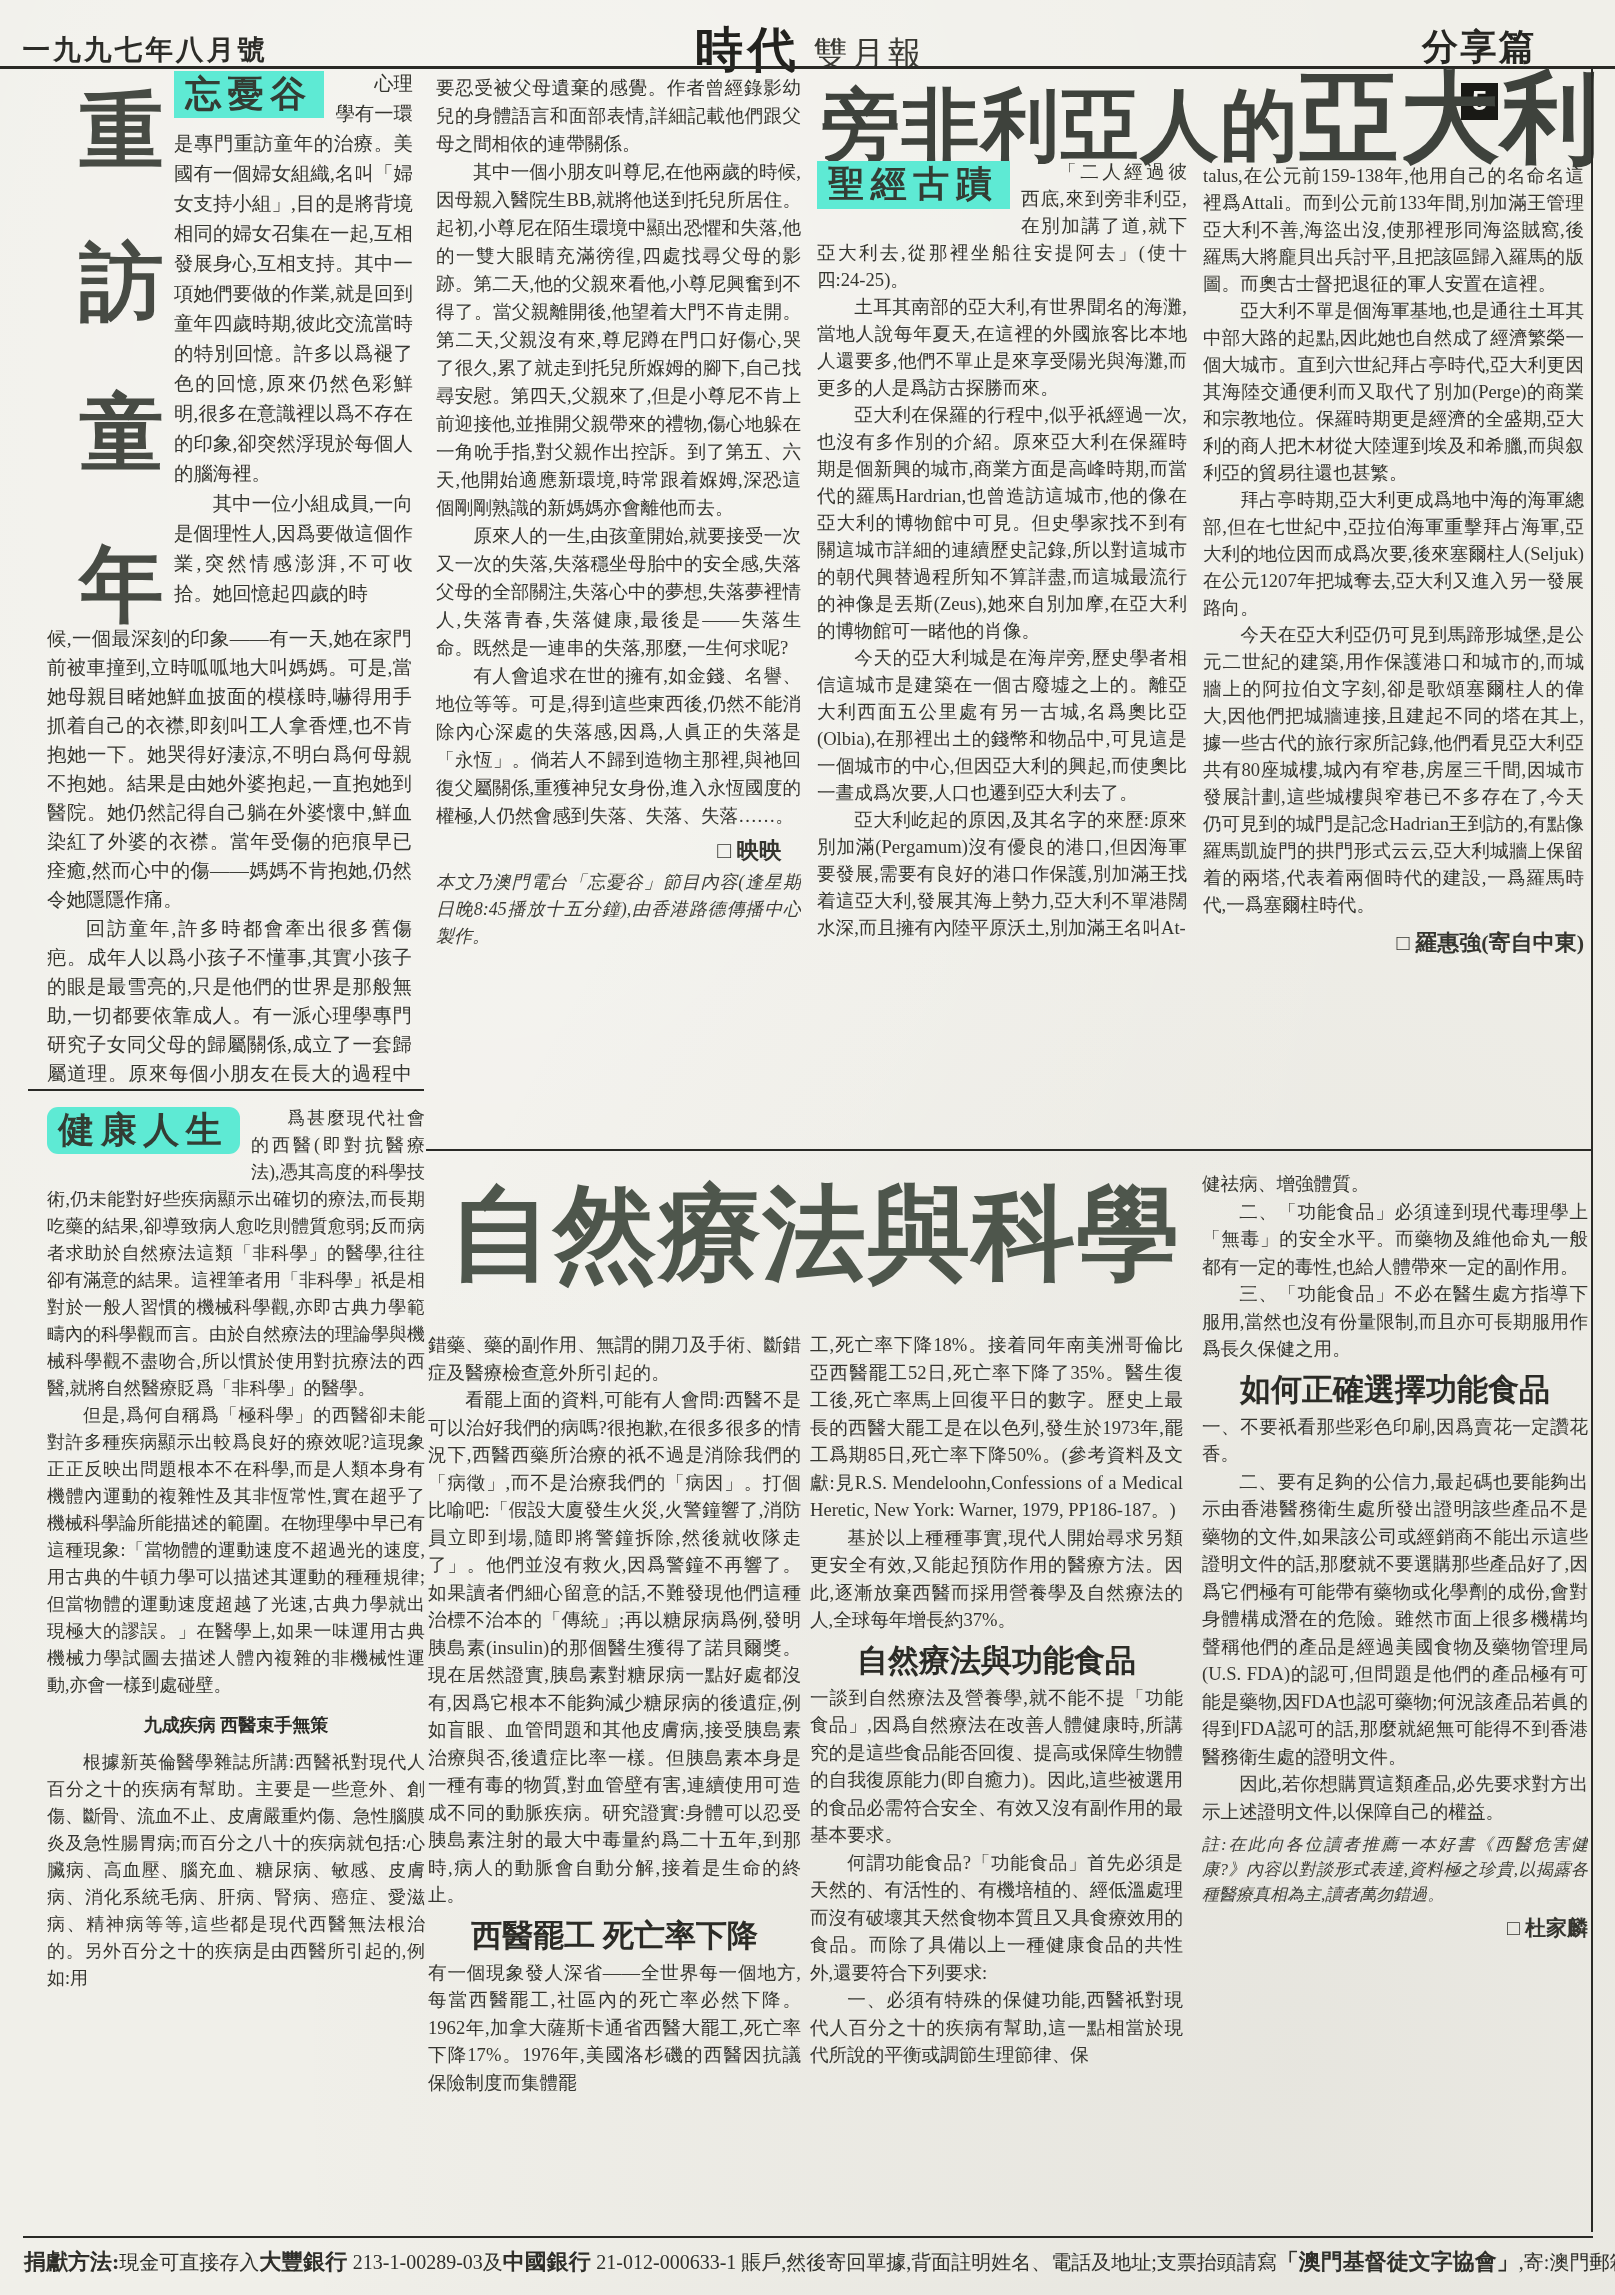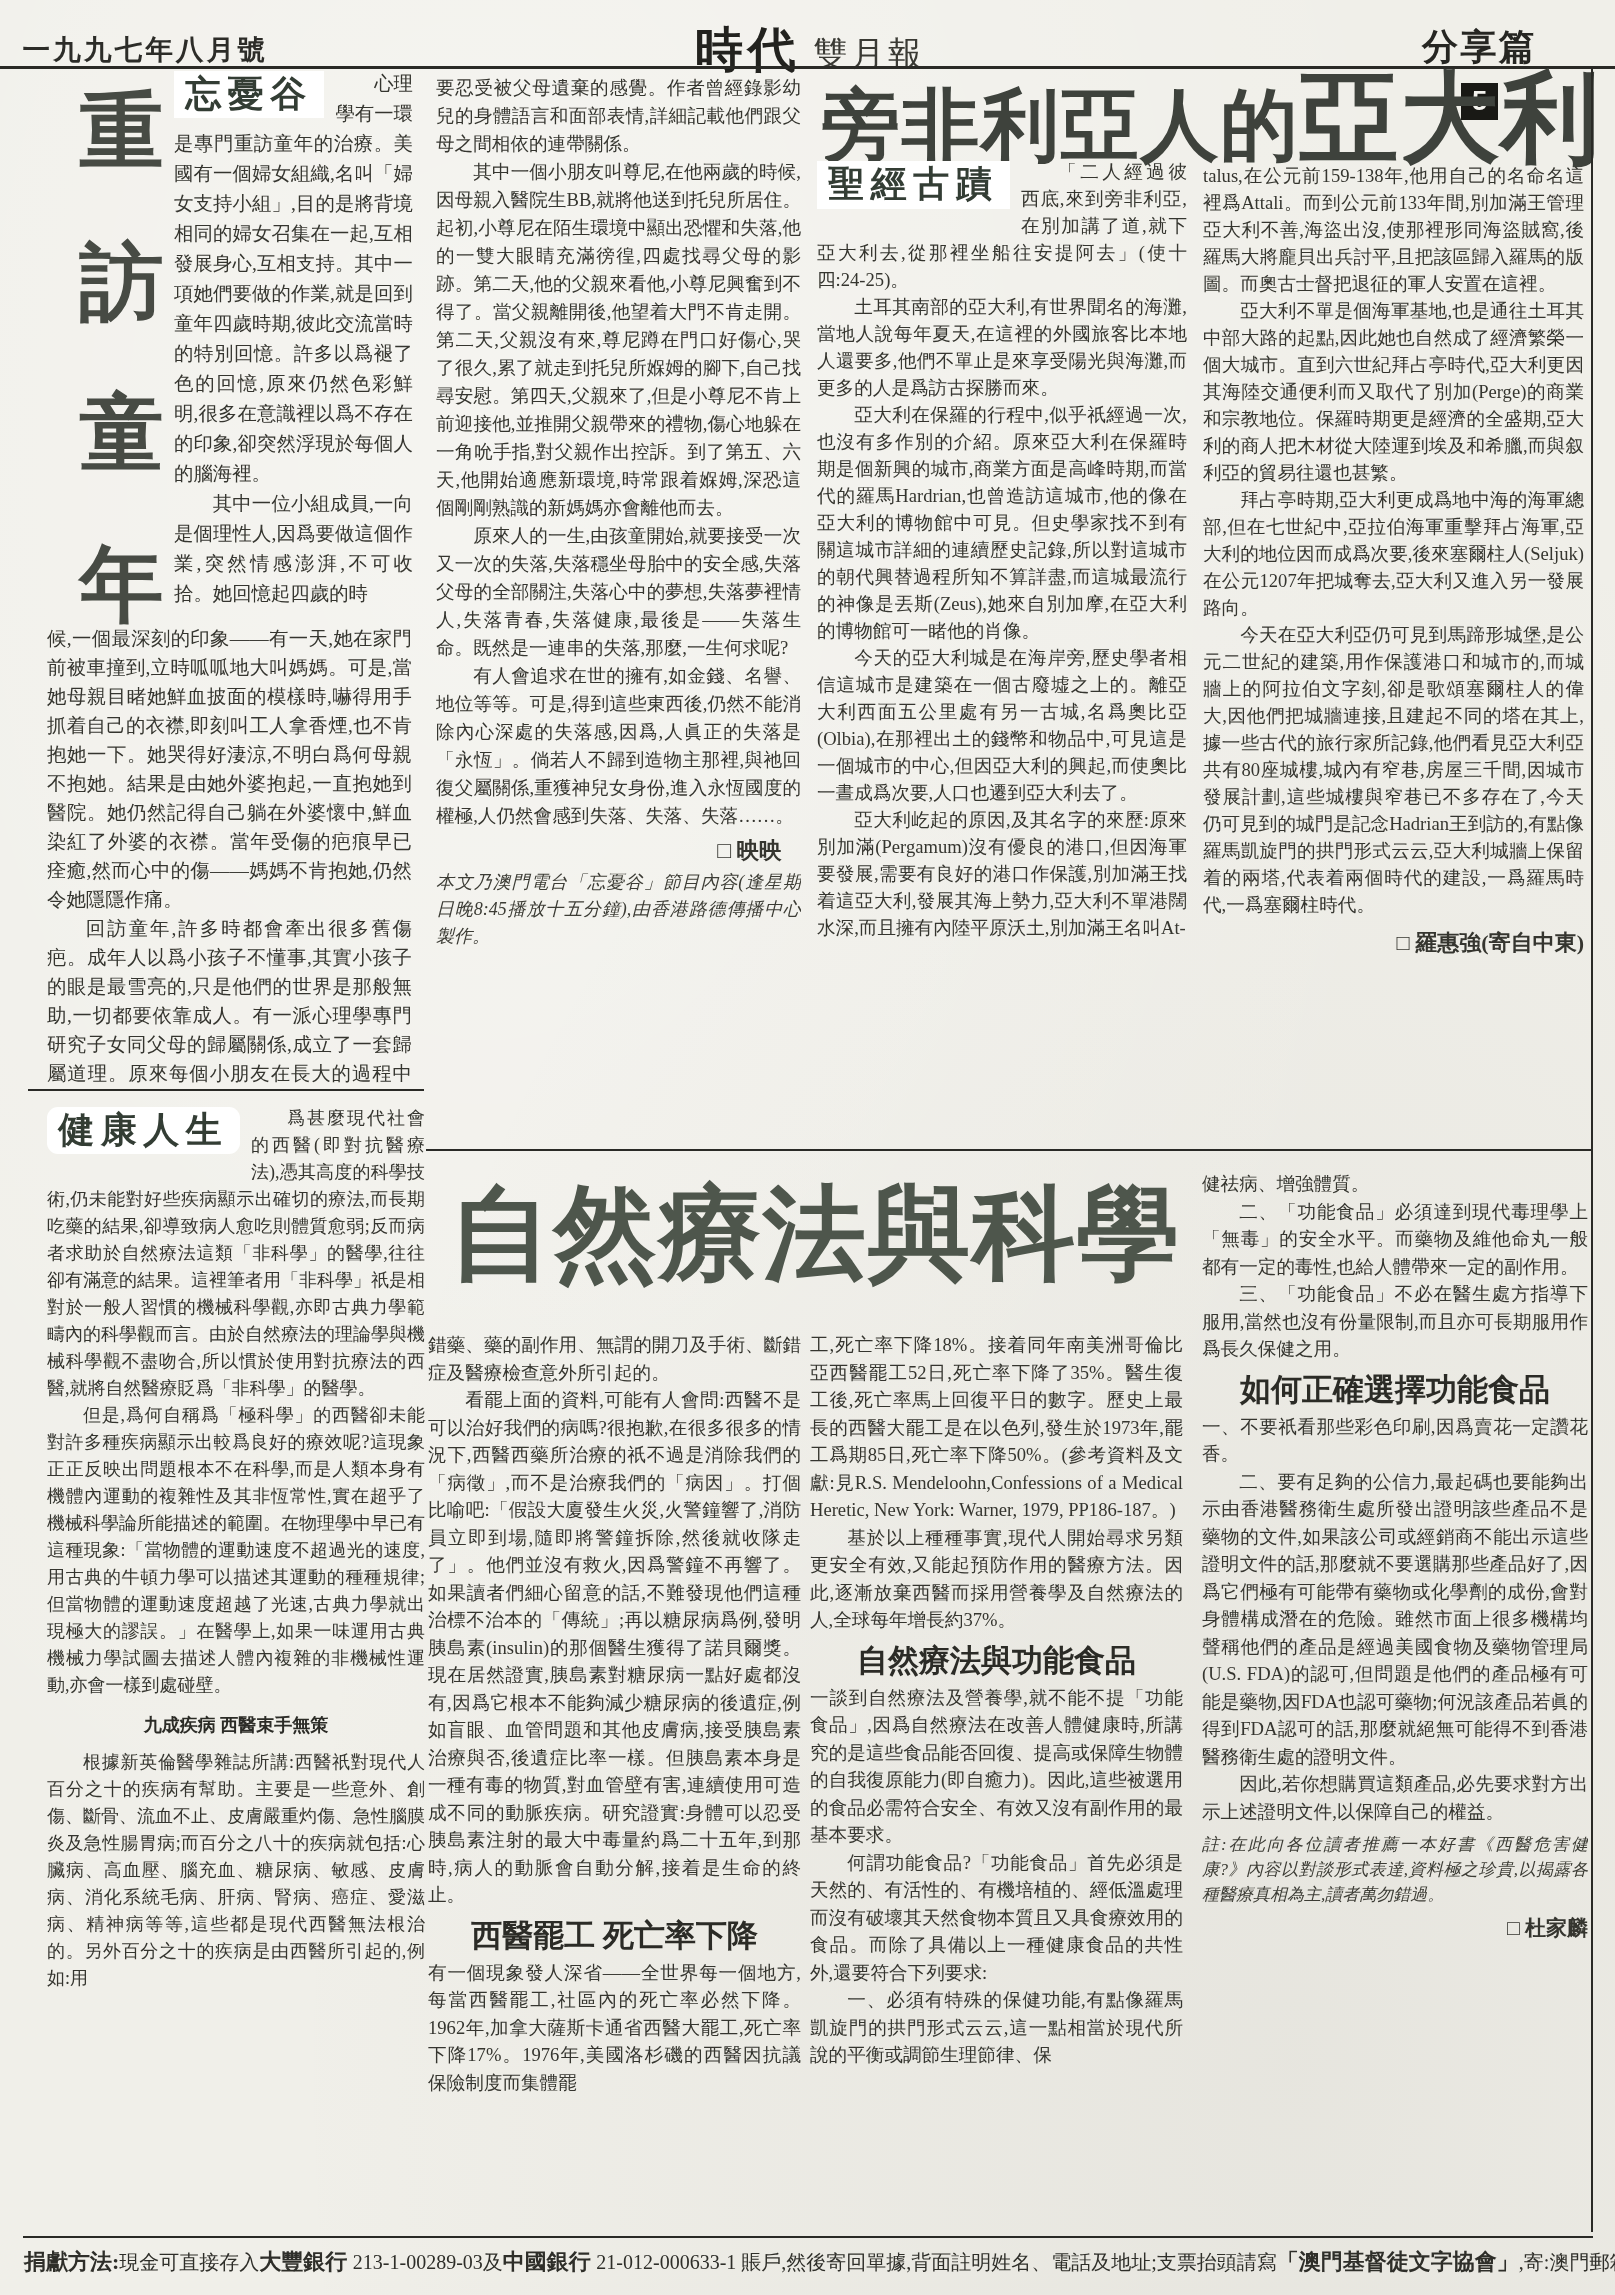--- a/index.html
+++ b/index.html
@@ -16,21 +16,21 @@
   .hdr-date{left:22.6px;top:32px;font-size:27.5px;font-weight:700;letter-spacing:3.2px;color:#2c2c28;}
   .hdr-center{left:695px;top:18px;display:flex;align-items:flex-end;gap:13px;}
   .hdr-masthead{font-size:48px;font-weight:700;color:#22221e;letter-spacing:4.8px;}
   .hdr-sub{font-size:34px;color:#3a3a34;padding-bottom:4.8px;letter-spacing:3.2px;}
   .hdr-right{left:1422px;top:22.6px;display:flex;align-items:center;gap:11.3px;flex-direction:column;}
   .hdr-section{font-size:36px;font-weight:700;color:#262622;letter-spacing:2.4px;}
   .pagenum-box{width:37px;height:37px;background:#191915;color:#f4f3ee;font-size:27.5px;font-weight:700;
     display:flex;align-items:center;justify-content:center;font-family:"Liberation Sans",sans-serif;}
   .rule{position:absolute;background:#2a2a26;}
   
-  .kicker{display:inline-block;background:#ffffff;color:#333d34;font-weight:700;
+  .kicker{display:inline-block;background:#5eead4;color:#333d34;font-weight:700;
     padding:3.2px 11.3px;letter-spacing:6.5px;line-height:1.15;}
   .col p{margin:0;text-indent:2em;text-align:justify;}
   .col.cont > div > p:first-child, .col.cont > p:first-child{text-indent:0;}
   .col{overflow:hidden;}
   .sig{text-align:right;margin-top:8px;font-weight:700;}
   .note{font-style:italic;color:#3c3c35;}
   .note p{text-indent:2em;}
   .subhead{font-weight:700;text-align:center;color:#2b2b26;margin:13px 0 9.7px 0;text-indent:0 !important;}
   
   .vtitle{left:74px;top:90px;width:95px;height:537px;display:flex;flex-direction:column;
@@ -171,21 +171,21 @@
 
 <div class="abs col cont ha-col ha-col3">
   <div>
       <p>工,死亡率下降18%。接着同年南美洲哥倫比亞西醫罷工52日,死亡率下降了35%。醫生復工後,死亡率馬上回復平日的數字。歷史上最長的西醫大罷工是在以色列,發生於1973年,罷工爲期85日,死亡率下降50%。(參考資料及文獻:見R.S. Mendeloohn,Confessions of a Medical Heretic, New York: Warner, 1979, PP186-187。)</p>
       <p>基於以上種種事實,現代人開始尋求另類更安全有效,又能起預防作用的醫療方法。因此,逐漸放棄西醫而採用營養學及自然療法的人,全球每年增長約37%。</p>
     </div>
   <div class="subhead">自然療法與功能食品</div>
   <div>
       <p>一談到自然療法及營養學,就不能不提「功能食品」,因爲自然療法在改善人體健康時,所講究的是這些食品能否回復、提高或保障生物體的自我復原能力(即自癒力)。因此,這些被選用的食品必需符合安全、有效又沒有副作用的最基本要求。</p>
       <p>何謂功能食品?「功能食品」首先必須是天然的、有活性的、有機培植的、經低溫處理而沒有破壞其天然食物本質且又具食療效用的食品。而除了具備以上一種健康食品的共性外,還要符合下列要求:</p>
-      <p>一、必須有特殊的保健功能,有點像羅馬凱旋門的拱門形式云云,這一點相當於現代所說的平衡或調節生理節律、保</p>
+      <p>一、必須有特殊的保健功能,西醫祇對現代人百分之十的疾病有幫助,這一點相當於現代所說的平衡或調節生理節律、保</p>
     </div>
 </div>
 
 <div class="abs col cont ha-col ha-col4">
   <div>
       <p>健祛病、增強體質。</p>
       <p>二、「功能食品」必須達到現代毒理學上「無毒」的安全水平。而藥物及維他命丸一般都有一定的毒性,也給人體帶來一定的副作用。</p>
       <p>三、「功能食品」不必在醫生處方指導下服用,當然也沒有份量限制,而且亦可長期服用作爲長久保健之用。</p>
     </div>
   <div class="subhead">如何正確選擇功能食品</div>

